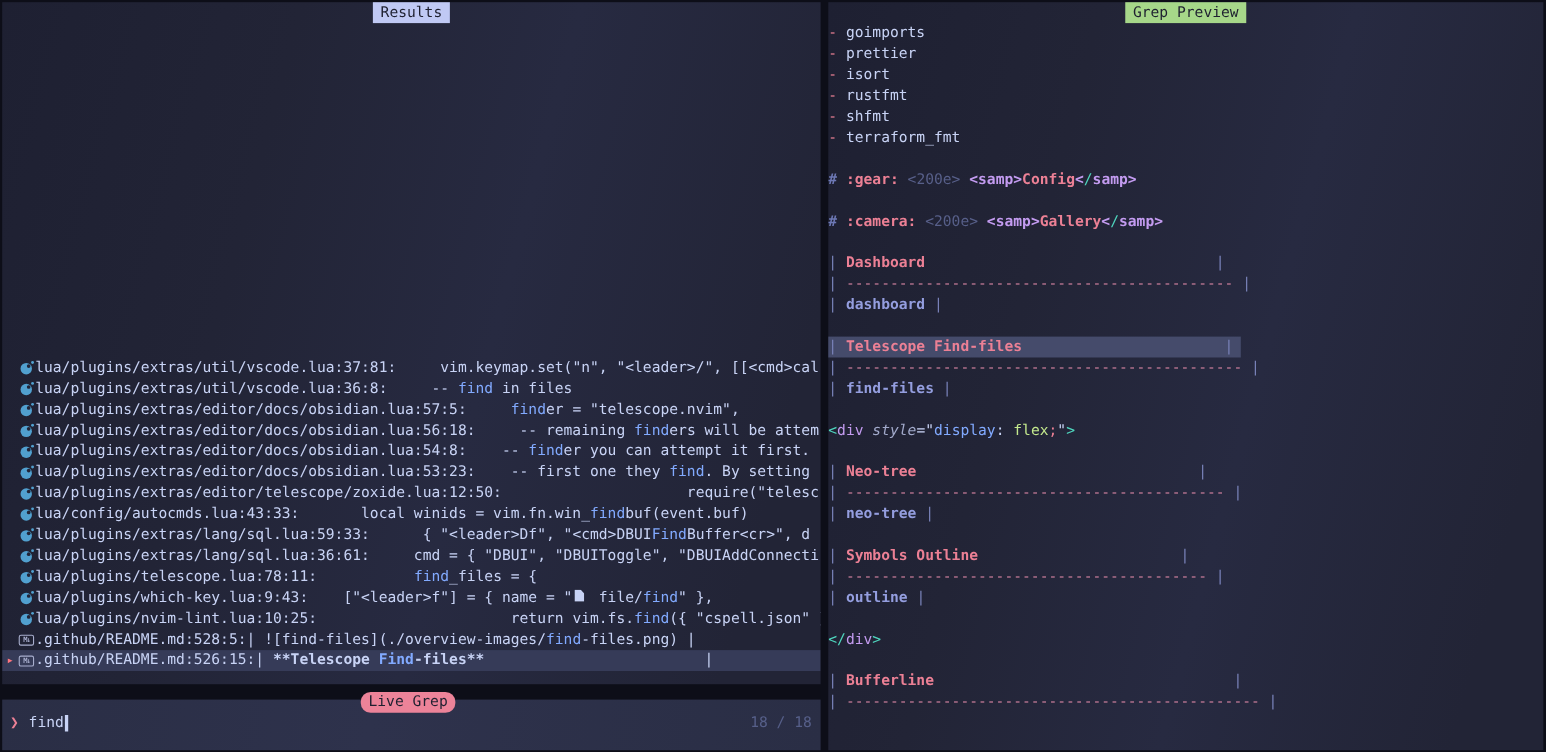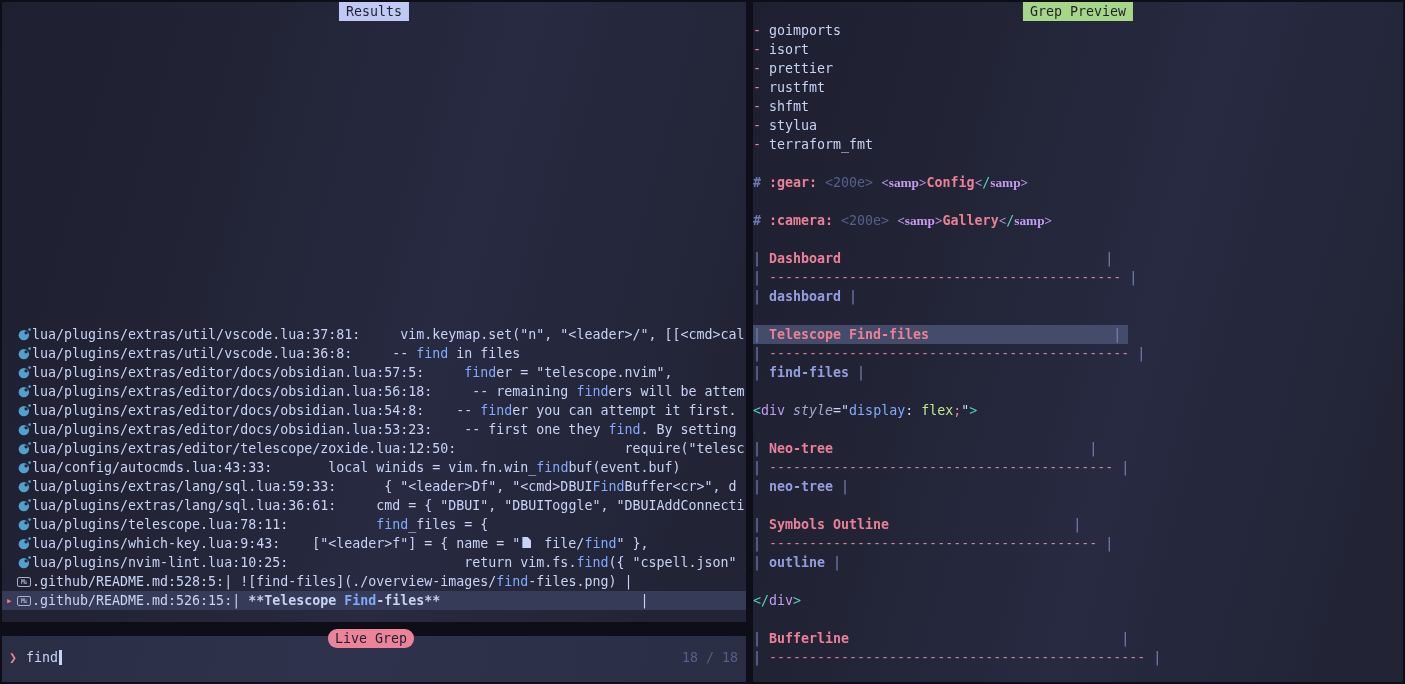--- a/index.html
+++ b/index.html
@@ -55,21 +55,21 @@
   .prompt-prefix{color:var(--salmon);width:17px;flex:none;font-weight:bold;}
   .prompt-text{white-space:pre;}
   .cursor{width:3px;height:15px;background:var(--fg);margin-left:1px;flex:none;}
   .counter{margin-left:auto;color:var(--counter);white-space:pre;}
 
   
   .c-fg{color:var(--fg);} .c-fgb{color:var(--fg);font-weight:bold;}
   .c-blue{color:var(--blue);} .c-blueb{color:var(--blue);font-weight:bold;}
   .c-salmon{color:var(--salmon);} .c-salmonb{color:var(--salmon);font-weight:bold;}
   .c-pink{color:var(--pink);} .c-indigo{color:var(--indigo);}
-  .c-purple{color:var(--purple);} .c-purpleb{color:var(--purple);font-weight:bold;font-family:Liberation Serif, serif;}
+  .c-purple{color:var(--purple);} .c-purpleb{color:var(--purple);font-weight:bold;}
   .c-teal{color:var(--teal);} .c-green{color:var(--green);}
   .c-gray{color:var(--gray);} .c-slateb{color:var(--slate);font-weight:bold;}
   .c-cellb{color:var(--cell);font-weight:bold;}
   .c-attri{color:var(--attr);font-style:italic;}
 </style>
 </head>
 <body>
 
 <div>
 
@@ -242,25 +242,24 @@
       <span class="prompt-text">find</span>
       <span class="cursor"></span>
       <span class="counter">18 / 18</span>
     </div>
   </div>
   <div class="float-label livegrep-label">Live Grep</div>
 
   <div class="panel panel-preview">
     <div id="preview-content">
         <div class="pline"><span class="pbox"><span class="c-salmon">- </span><span class="c-fg">goimports</span></span></div>
+        <div class="pline"><span class="pbox"><span class="c-salmon">- </span><span class="c-fg">prettier</span></span></div>
         <div class="pline"><span class="pbox"><span class="c-salmon">- </span><span class="c-fg">isort</span></span></div>
-        <div class="pline"><span class="pbox"><span class="c-salmon">- </span><span class="c-fg">prettier</span></span></div>
         <div class="pline"><span class="pbox"><span class="c-salmon">- </span><span class="c-fg">rustfmt</span></span></div>
         <div class="pline"><span class="pbox"><span class="c-salmon">- </span><span class="c-fg">shfmt</span></span></div>
-        <div class="pline"><span class="pbox"><span class="c-salmon">- </span><span class="c-fg">stylua</span></span></div>
         <div class="pline"><span class="pbox"><span class="c-salmon">- </span><span class="c-fg">terraform_fmt</span></span></div>
         <div class="pline"><span class="pbox"></span></div>
         <div class="pline"><span class="pbox"><span class="c-slateb"># </span><span class="c-salmonb">:gear:</span><span class="c-fg"> </span><span class="c-gray">&lt;200e&gt;</span><span class="c-fg"> </span><span class="c-purpleb">&lt;samp&gt;</span><span class="c-salmonb">Config</span><span class="c-purpleb">&lt;</span><span class="c-teal">/</span><span class="c-purpleb">samp&gt;</span></span></div>
         <div class="pline"><span class="pbox"></span></div>
         <div class="pline"><span class="pbox"><span class="c-slateb"># </span><span class="c-salmonb">:camera:</span><span class="c-fg"> </span><span class="c-gray">&lt;200e&gt;</span><span class="c-fg"> </span><span class="c-purpleb">&lt;samp&gt;</span><span class="c-salmonb">Gallery</span><span class="c-purpleb">&lt;</span><span class="c-teal">/</span><span class="c-purpleb">samp&gt;</span></span></div>
         <div class="pline"><span class="pbox"></span></div>
         <div class="pline"><span class="pbox"><span class="c-indigo">| </span><span class="c-salmonb">Dashboard</span><span class="c-fg">                                 </span><span class="c-indigo">|</span></span></div>
         <div class="pline"><span class="pbox"><span class="c-indigo">| </span><span class="c-pink">--------------------------------------------</span><span class="c-indigo"> |</span></span></div>
         <div class="pline"><span class="pbox"><span class="c-indigo">| </span><span class="c-cellb">dashboard</span><span class="c-fg"> </span><span class="c-indigo">|</span></span></div>
         <div class="pline"><span class="pbox"></span></div>

